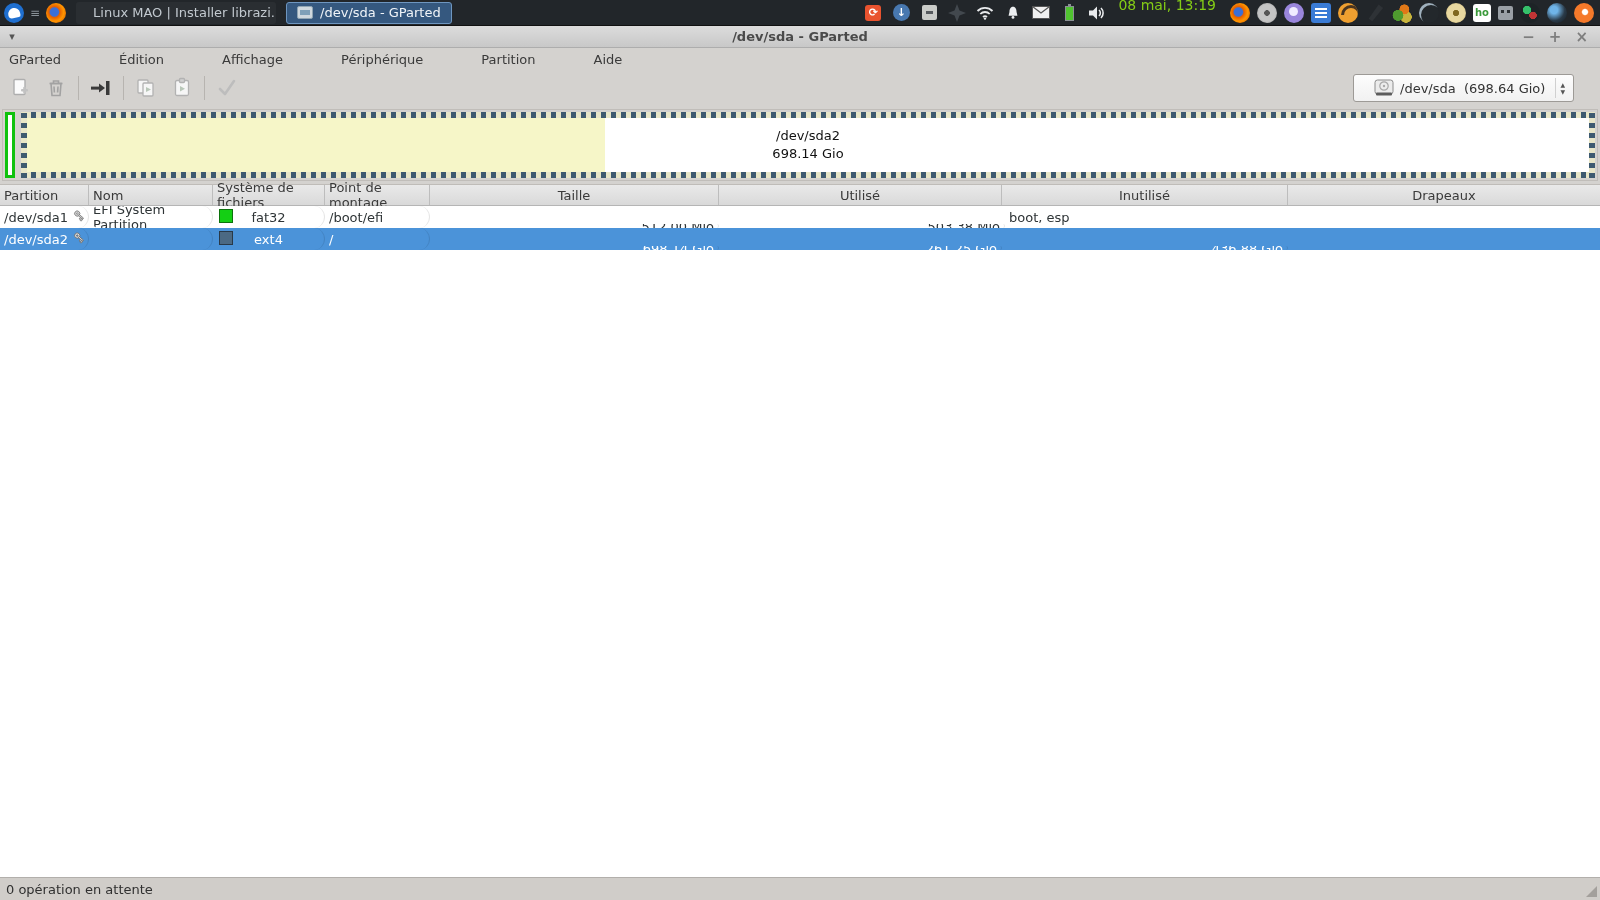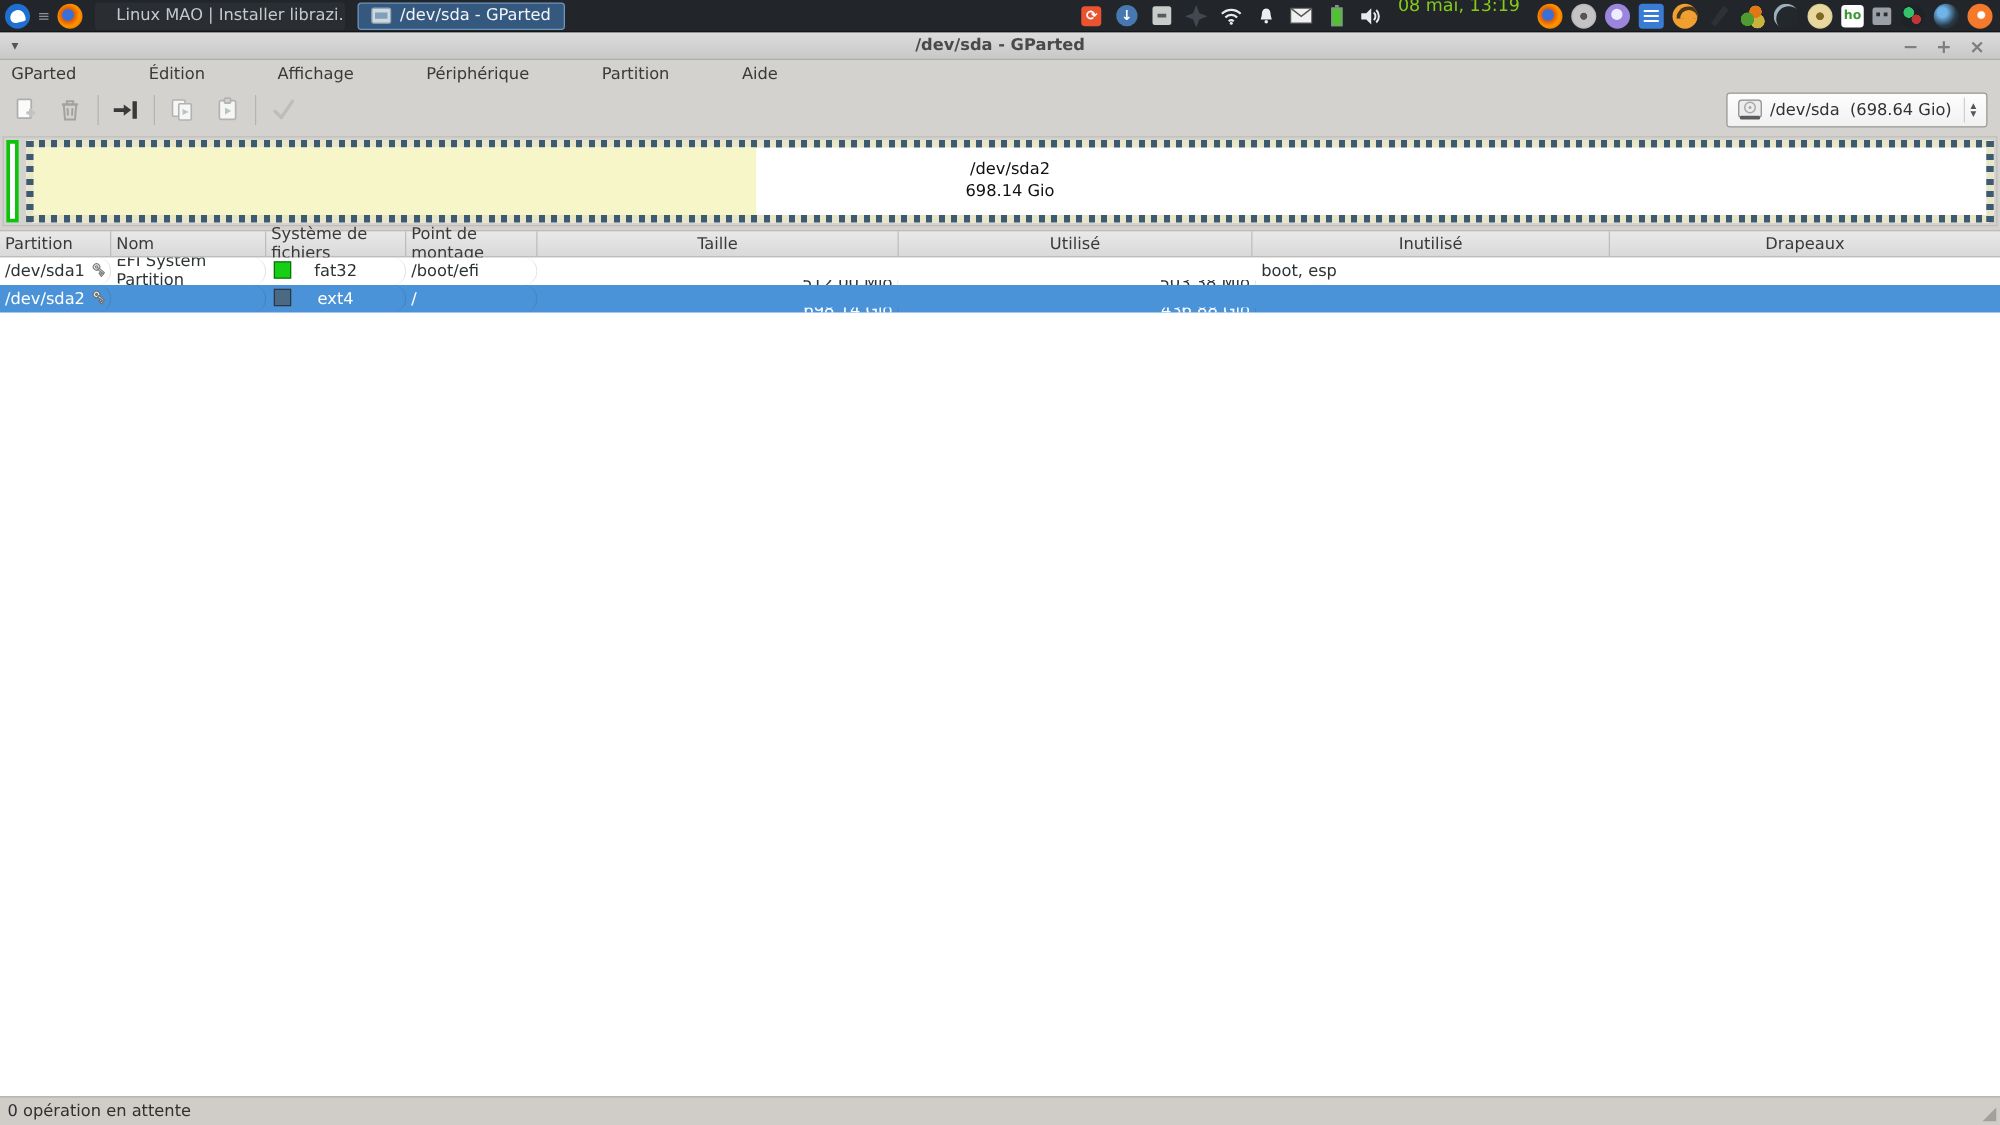--- a/index.html
+++ b/index.html
@@ -76,23 +76,23 @@
   .tb-controls span { cursor:default; }
 
   .menubar { position:absolute; top:48px; left:0; width:1600px; height:22px; background:#d4d2cf;
              display:flex; align-items:center; color:#3a3a3a;gap:40px; }
   .menubar span { padding:2px 9px; }
 
   .toolbar { position:absolute; top:70px; left:0; width:1600px; height:36px; background:#d4d2cf;
              display:flex; align-items:center; padding-left:2px; }
   .toolbtn { width:36px; height:30px; display:flex; align-items:center; justify-content:center; }
   .tsep { width:1px; height:24px; background:#b7b4b0; margin:0 4px; }
-  .devicebox { position:absolute; right:10px; top:4px; height:28px; display:flex; align-items:center;
+  .devicebox { position:absolute; right:26px; top:4px; height:28px; display:flex; align-items:center;
                background:linear-gradient(#fdfdfd,#f1f1f1); border:1px solid #9d9a96; border-radius:3px;
-               padding:0 4px 0 8px; color:#333; }
+               padding:0 4px 0 20px; color:#333; }
   .devicebox .txt { margin:0 6px; white-space:nowrap; }
   .spin { display:flex; flex-direction:column; align-items:center; justify-content:center; color:#555;
           font-size:6px; line-height:7px; padding:0 4px; border-left:1px solid #d0d0d0; margin-left:4px; height:20px; }
 
   
   .diskstrip { position:absolute; top:106px; left:0; width:1600px; height:78px; background:#d4d2cf; }
   .diskframe { position:absolute; left:2px; right:2px; top:3px; bottom:3px; border:1px solid #c0bdb9; }
   .p-sda1 { position:absolute; left:2px; top:2px; width:10px; height:66px; background:#fff; border:3px solid #0ec20e; }
   .p-sda2 { position:absolute; left:18px; top:2px; right:2px; height:66px; background:#fff; }
   .ant { position:absolute; background:repeating-linear-gradient(90deg, #3e5a70 0 5px, #e8e6c8 5px 10px); }
@@ -367,20 +367,21 @@
               </g>
             </svg>
         </div>
         <div class="c w2"></div>
         <div class="c c-fs w3">
             <span class="swatch" style="background: rgb(75, 105, 131);"></span>
             <span>ext4</span>
           </div>
         <div class="c w4">/</div>
         <div class="c c-num w5">698.14 Gio</div>
+        <div class="c c-num w6">261.25 Gio</div>
         <div class="c c-num w7">436.88 Gio</div>
         <div class="c w8"></div>
       </div>
     </div>
   </div>
 
   <div class="tfill"></div>
 
   <div class="statusbar">
     <span>0 opération en attente</span>

